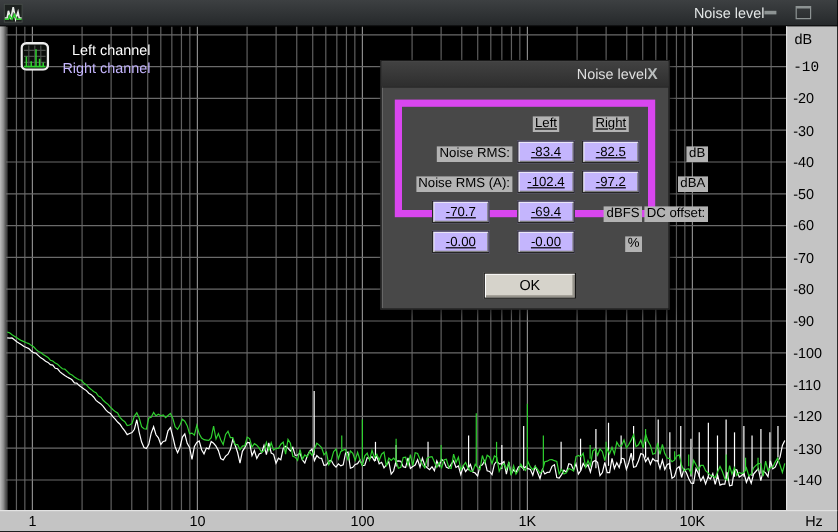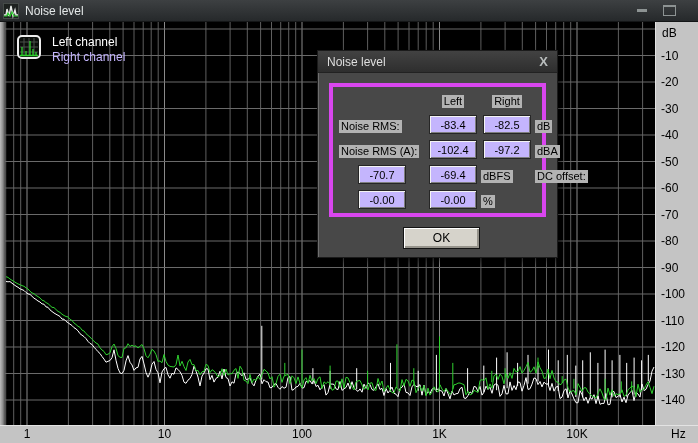--- a/index.html
+++ b/index.html
@@ -1,17 +1,17 @@
 <!DOCTYPE html>
 <html><head>
 <meta charset="utf-8">
 <style>
   html,body{margin:0;padding:0;background:#000;}
   .window{position:relative;width:698px;height:443px;background:#000;
-    font-family:"Liberation Sans",sans-serif;overflow:hidden;}
+    font-family:"Liberation Sans",sans-serif;overflow:hidden;text-align:right;}
 
   
   .titlebar{position:absolute;left:0;top:0;width:698px;height:22px;box-sizing:border-box;
     background:linear-gradient(#3d4042,#26292b);border-bottom:1px solid #141617;
     display:flex;align-items:center;padding-left:3px;}
   .app-icon{width:16px;height:16px;margin-right:6px;flex:none;}
   .win-title{color:#e3e7e7;font-size:12px;flex:1;white-space:nowrap;}
   .btn-min{width:10px;height:3px;background:#8d9393;margin-right:16px;flex:none;}
   .btn-max{width:11px;height:8px;border:1px solid #8d9393;border-top:2px solid #8d9393;
     margin-right:22px;flex:none;background:transparent;}
@@ -34,22 +34,22 @@
   .legend-label{font-size:12px;line-height:15px;white-space:nowrap;}
 
   
   .dialog{position:absolute;left:317px;top:50px;width:241px;height:208px;box-sizing:border-box;
     background:#484848;border:1px solid #1b1b1b;
     box-shadow:inset 1px 1px 0 #6f6f6f, 3px 3px 7px rgba(0,0,0,.6);}
   .dlg-titlebar{height:21px;background:linear-gradient(#424242,#2e2e2e);
     border-bottom:1px solid #222;display:flex;align-items:center;padding:0 9px;}
   .dlg-title{color:#dfdfdf;font-size:12px;flex:1;}
   .dlg-close{color:#b9bdbd;font-size:13px;font-weight:bold;line-height:13px;cursor:default;}
-  .groupbox{position:absolute;left:11px;top:32px;width:217px;height:134px;box-sizing:border-box;
-    border:4px solid #d946ef;}
+  .groupbox{position:absolute;left:11px;top:32px;width:217px;height:98px;box-sizing:border-box;
+    border:6px solid #d946ef;text-decoration:underline;}
   .gb-grid{display:grid;grid-template-columns:86px 52px 52px auto;
     grid-template-rows:15px 19px 19px 19px 19px;row-gap:6px;column-gap:2px;
     padding:7px 4px 0 6px;align-items:center;}
   .chip{display:inline-block;background:#b3b3b3;color:#000;font-size:11px;
     line-height:13px;padding:0 2px;white-space:nowrap;}
   .chip-center{justify-self:center;}
   .valbox{width:46px;height:17px;justify-self:center;background:#c4b5fd;
     border:1px solid #262626;box-shadow:inset 1px 1px 0 #f3f3f3,inset -1px -1px 0 #7e7e7e;
     color:#000;font-size:11px;display:flex;align-items:center;justify-content:center;}
   .ok-btn{position:absolute;left:85px;top:176px;width:77px;height:22px;box-sizing:border-box;
@@ -190,21 +190,21 @@
       </svg>
       <div>
         <div class="legend-label" id="legend-left" style="color: rgb(255, 255, 255);">Left channel</div>
         <div class="legend-label" id="legend-right" style="color: #c4b5fd;">Right channel</div>
       </div>
     </div>
   </div>
 
   <div class="right-strip" id="right-strip">
     <span class="axis-unit" style="left:6px;top:5px;">dB</span>
-  <span class="y-tick" style="top: 27.5px;">-10</span>
+  <span class="y-tick" style="top: 27.5px; font-family: Liberation Mono, monospace;">-10</span>
       <span class="y-tick" style="top: 54px;">-20</span>
       <span class="y-tick" style="top: 80.5px;">-30</span>
       <span class="y-tick" style="top: 107px;">-40</span>
       <span class="y-tick" style="top: 133.5px;">-50</span>
       <span class="y-tick" style="top: 160px;">-60</span>
       <span class="y-tick" style="top: 186.5px;">-70</span>
       <span class="y-tick" style="top: 213px;">-80</span>
       <span class="y-tick" style="top: 239.5px;">-90</span>
       <span class="y-tick" style="top: 266px;">-100</span>
       <span class="y-tick" style="top: 292.5px;">-110</span>

